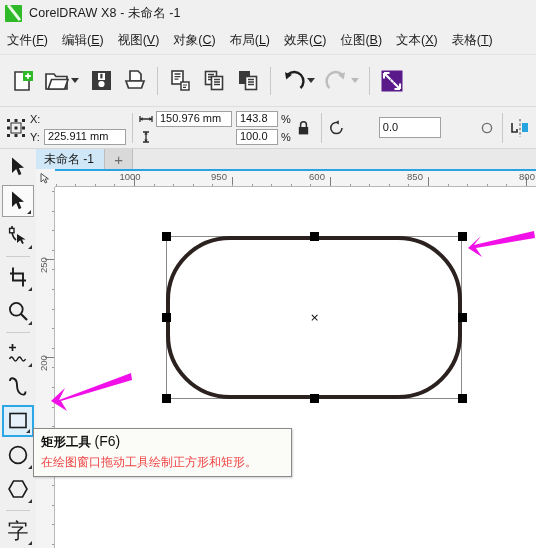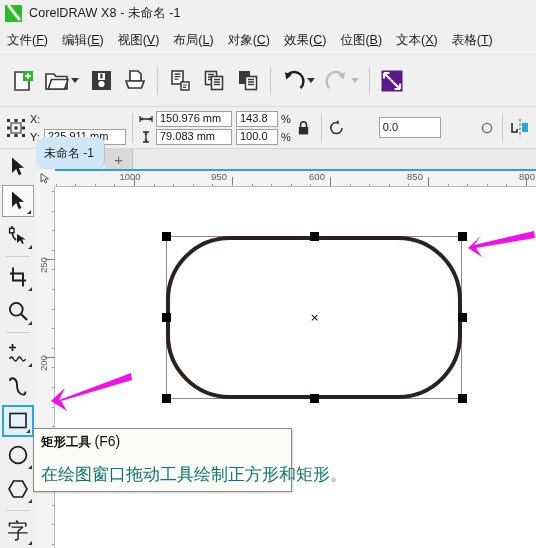--- a/index.html
+++ b/index.html
@@ -78,24 +78,23 @@
   .pb-field.w62 { width: 62px; height: 21px; }
   .pb-unit { font-size: 11px; color: #1b1b1b; }
   .pb-sep { width: 1px; height: 30px; background: #c8c8c8; margin: 0 6px; flex: none; }
 
   
   .tabstrip {
     position: absolute; left: 36px; top: 149px; width: 500px; height: 20px;
     background: #e9e9e9; display: flex; align-items: flex-end;
   }
   .doc-tab {
-    height: 32px; background: #cfe7f7; border-right: 1px solid #bdbdbd;
+    height: 20px; background: #cfe7f7; border-right: 1px solid #bdbdbd;
     display: flex; align-items: center; padding: 0 10px 0 8px; font-size: 12px; color: #1b1b1b;
     white-space: nowrap;
-    border-radius: 9px;
   }
   .tab-add {
     width: 28px; height: 20px; background: #d9d9d9; border-right: 1px solid #bdbdbd;
     display: flex; align-items: center; justify-content: center;
     font-size: 15px; color: #6b6b6b; line-height: 1;
   }
   .tab-rest { flex: 1; height: 20px; background: #e9e9e9; }
 
   
   .corner-pickicon {
@@ -171,38 +170,38 @@
 
   
   .tooltip {
     position: absolute; left: 33px; top: 428px; width: 259px;
     background: #fbfbf7; border: 1px solid #8a8a8a; padding: 4px 7px 5px 7px;
     box-shadow: 1px 1px 2px rgba(0,0,0,.18);
   }
   .tt-title { font-size: 12.5px; color: #111; white-space: nowrap; }
   .tt-title .hot { font-weight: bold; }
   .tt-title .key { font-size: 14px; }
-  .tt-body { font-size: 17px; color: #0f766e; margin-top: 12px; white-space: nowrap; }
+  .tt-body { font-size: 12px; color: #ef4444; margin-top: 3px; white-space: nowrap; }
 </style>
 </head>
 <body>
 
 <div id="app">
 
   <div class="titlebar">
     <div class="corel-logo"></div>
     <div class="title-text">CorelDRAW X8 - 未命名 -1</div>
   </div>
 
   <div class="menubar" id="menubar">
       <div class="menu-item"><span>文件</span><span>(<span class="mn">F</span>)</span></div>
       <div class="menu-item"><span>编辑</span><span>(<span class="mn">E</span>)</span></div>
       <div class="menu-item"><span>视图</span><span>(<span class="mn">V</span>)</span></div>
+      <div class="menu-item"><span>对象</span><span>(<span class="mn">C</span>)</span></div>
       <div class="menu-item"><span>布局</span><span>(<span class="mn">L</span>)</span></div>
-      <div class="menu-item"><span>对象</span><span>(<span class="mn">C</span>)</span></div>
       <div class="menu-item"><span>效果</span><span>(<span class="mn">C</span>)</span></div>
       <div class="menu-item"><span>位图</span><span>(<span class="mn">B</span>)</span></div>
       <div class="menu-item"><span>文本</span><span>(<span class="mn">X</span>)</span></div>
       <div class="menu-item"><span>表格</span><span>(<span class="mn">T</span>)</span></div>
     </div>
 
   <div class="toolbar">
 
     <div class="tb-btn">
       <svg width="24" height="24" viewBox="0 0 24 24">
@@ -331,21 +330,20 @@
           <path d="M1 5 h12 M1 2 v6 M13 2 v6" stroke="#2b2b2b" stroke-width="1.3"></path>
           <path d="M3.6 3 L1.3 5 L3.6 7 Z M10.4 3 L12.7 5 L10.4 7 Z" fill="#2b2b2b"></path>
         </svg>
         <span class="pb-field w75">150.976 mm</span>
       </div>
       <div class="pb-row">
         <svg width="14" height="12" viewBox="0 0 14 12">
           <path d="M7 1 v10 M4 1 h6 M4 11 h6" stroke="#2b2b2b" stroke-width="1.3"></path>
           <path d="M5.2 3.4 L7 1.3 L8.8 3.4 Z M5.2 8.6 L7 10.7 L8.8 8.6 Z" fill="#2b2b2b"></path>
         </svg>
-        <span class="pb-field w75">79.083 mm</span>
       </div>
     </div>
 
     <div class="pb-rows" style="margin-left:4px;">
       <div class="pb-row">
         <span class="pb-field w42">143.8</span>
         <span class="pb-unit">%</span>
       </div>
       <div class="pb-row">
         <span class="pb-field w42">100.0</span>

